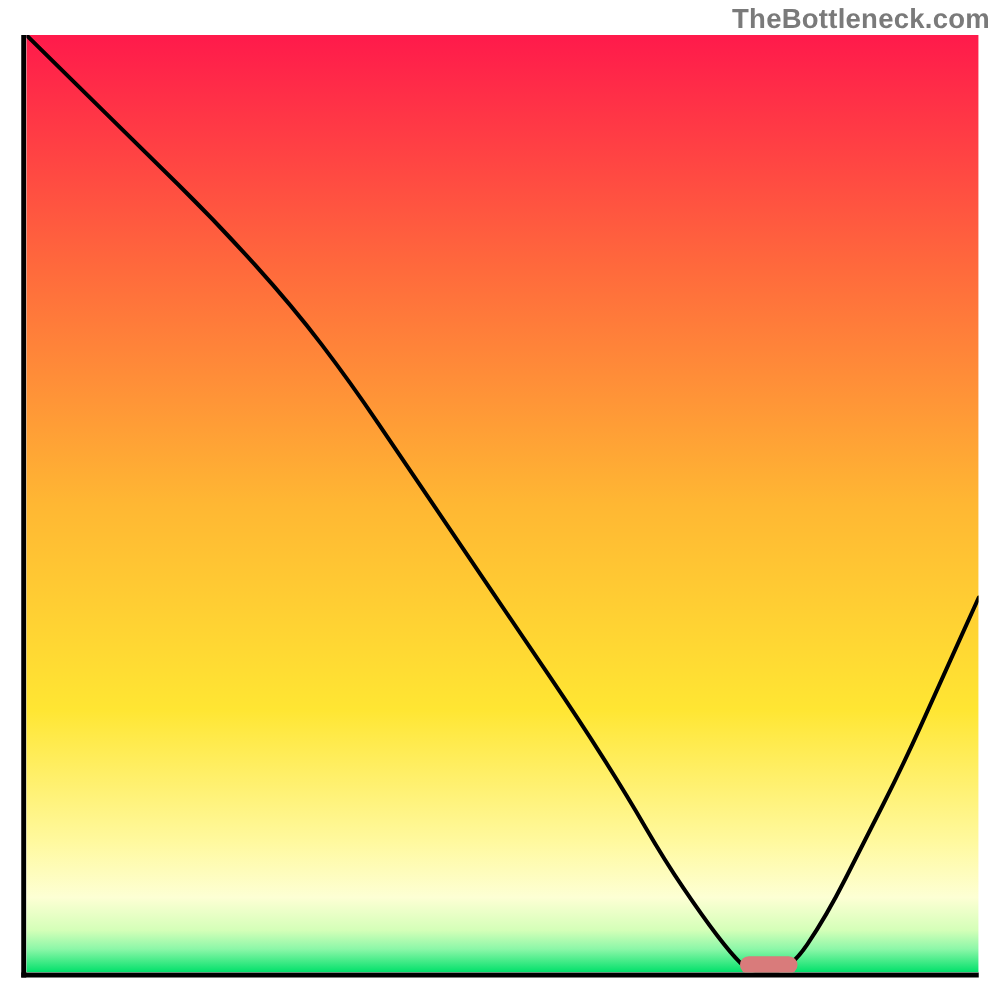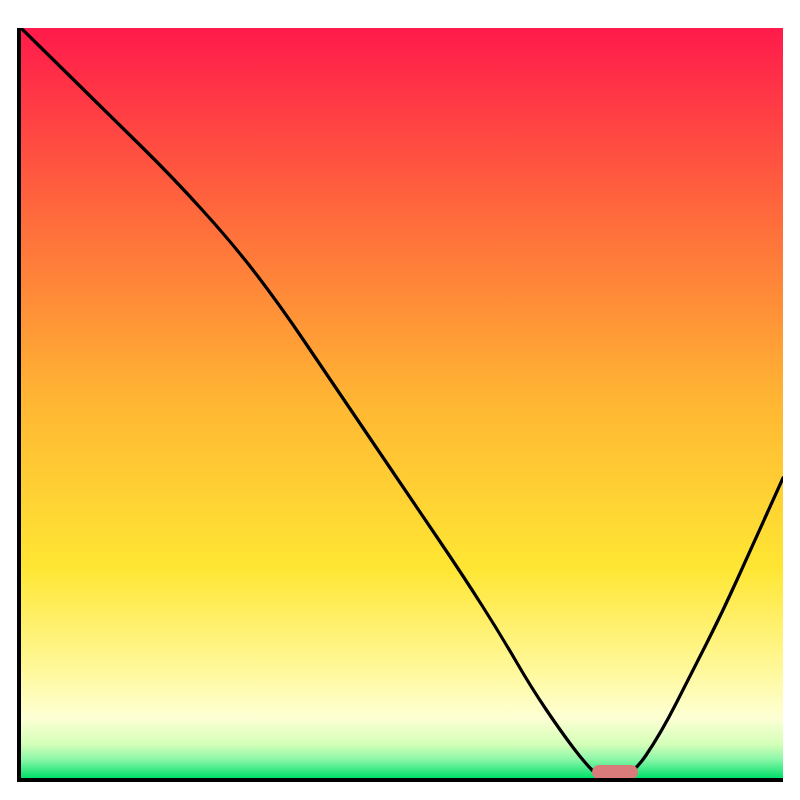--- a/index.html
+++ b/index.html
@@ -59,20 +59,21 @@
     border-radius: 7px;
     z-index: 4;
     transform: translate(-50%, -50%);
   }
 </style>
 </head>
 <body>
 
 <div class="stage">
 
+  <div class="watermark">TheBottleneck.com</div>
 
   <div class="plot-frame">
 
     <svg class="gradient" viewBox="0 0 762 750" preserveAspectRatio="none">
       <defs>
         <linearGradient id="bg-grad" x1="0" y1="0" x2="0" y2="1">
             <stop offset="0%" stop-color="#ff1a4b"></stop>
             <stop offset="25%" stop-color="#ff6a3c"></stop>
             <stop offset="50%" stop-color="#ffb733"></stop>
             <stop offset="72%" stop-color="#ffe633"></stop>

